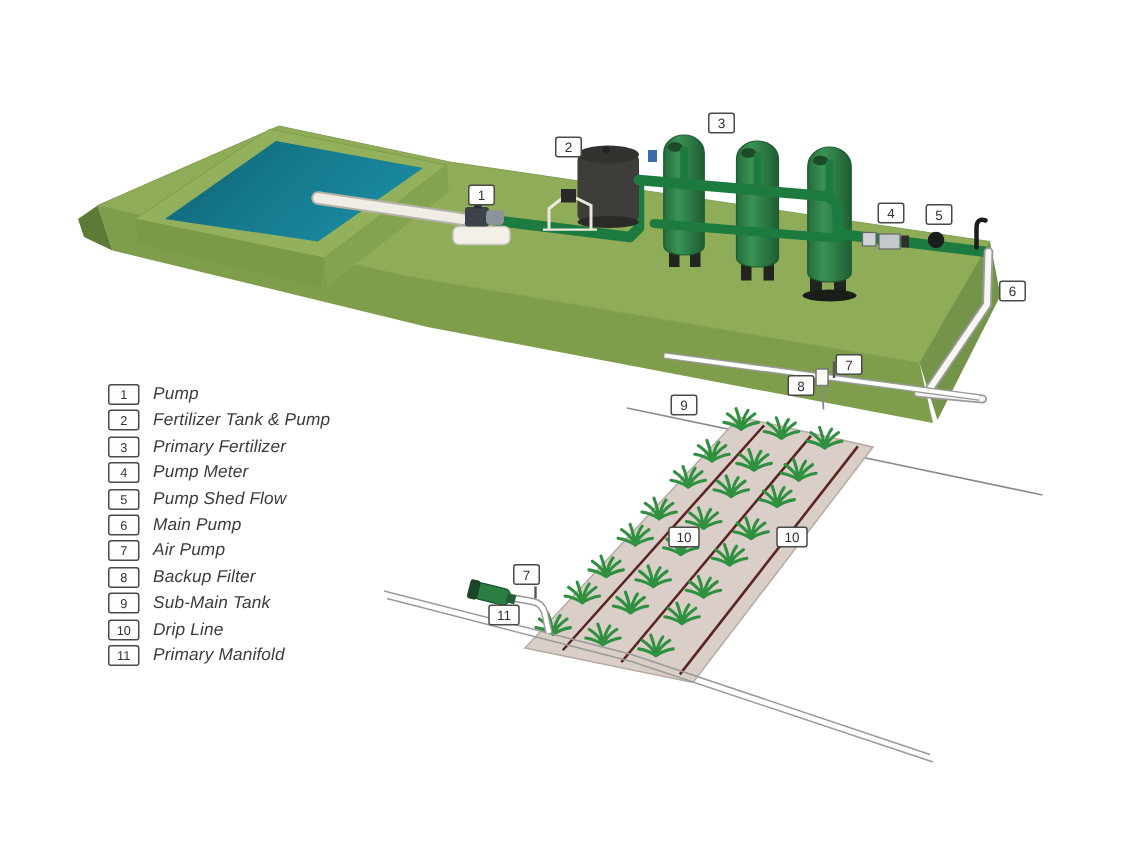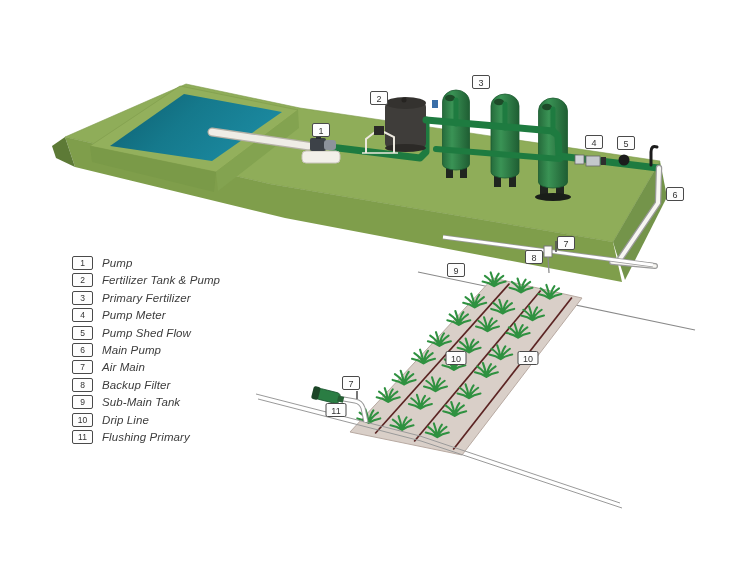--- a/index.html
+++ b/index.html
@@ -267,33 +267,33 @@
       <div class="legend-row">
         <span class="lbox">5</span>
         <span class="ltext">Pump Shed Flow</span>
       </div>
       <div class="legend-row">
         <span class="lbox">6</span>
         <span class="ltext">Main Pump</span>
       </div>
       <div class="legend-row">
         <span class="lbox">7</span>
-        <span class="ltext">Air Main</span>
+        <span class="ltext">Air Pump</span>
       </div>
       <div class="legend-row">
         <span class="lbox">8</span>
         <span class="ltext">Backup Filter</span>
       </div>
       <div class="legend-row">
         <span class="lbox">9</span>
         <span class="ltext">Sub-Main Tank</span>
       </div>
       <div class="legend-row">
         <span class="lbox">10</span>
         <span class="ltext">Drip Line</span>
       </div>
       <div class="legend-row">
         <span class="lbox">11</span>
-        <span class="ltext">Flushing Primary</span>
+        <span class="ltext">Primary Manifold</span>
       </div>
     </div>
 
 </div>
 
 </body></html>

